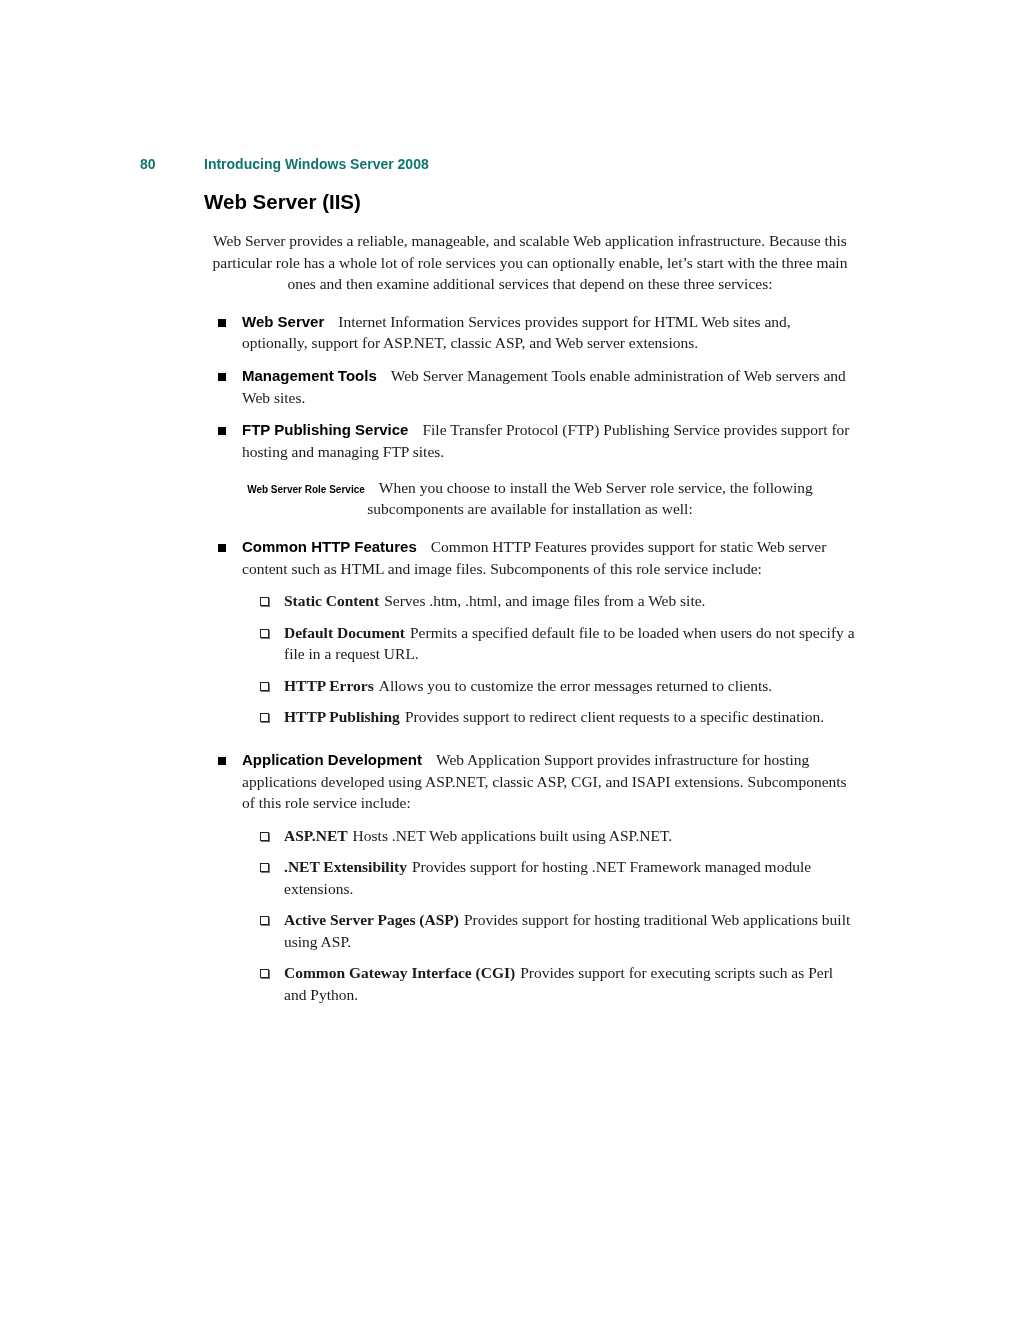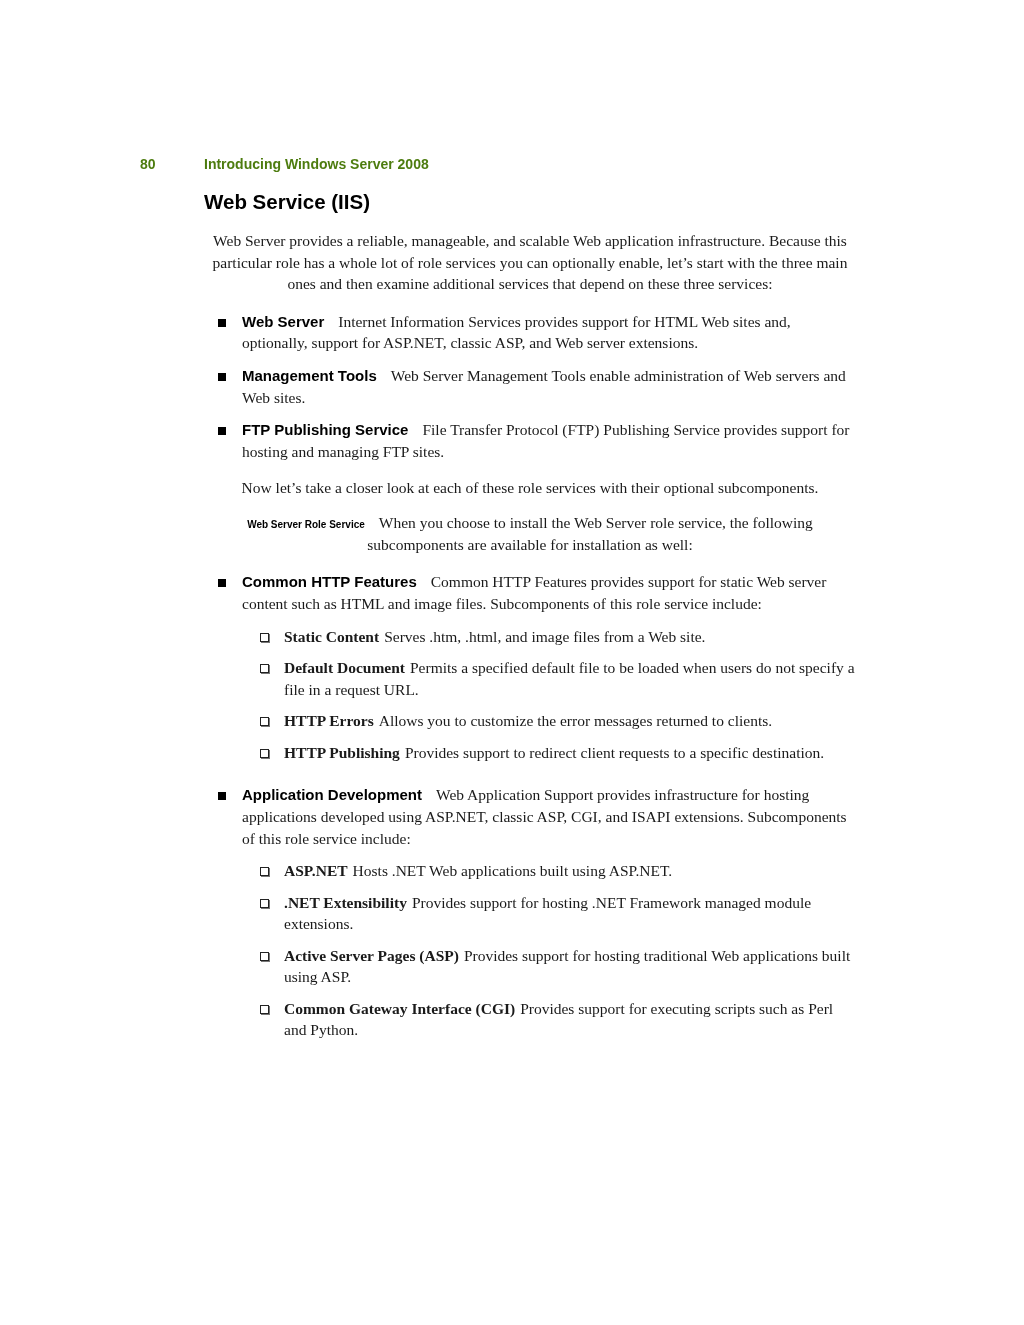--- a/index.html
+++ b/index.html
@@ -19,21 +19,21 @@
     font-family: "Liberation Serif", serif;
     font-size: 15.5px;
     line-height: 1.39;
   }
   .running-head {
     display: flex;
     align-items: baseline;
     font-family: "Liberation Sans", sans-serif;
     font-weight: bold;
     font-size: 14px;
-    color: #4d7c0f;
+    color: #0f766e;
     margin-bottom: 16px;
   }
   .running-head .pagenum {
     width: 64px;
     flex: none;
   }
   .content {
     margin-left: 64px;
     width: 652px;
   }
@@ -110,21 +110,21 @@
 
 <div class="page">
 
   <div class="running-head">
     <span class="pagenum">80</span>
     <span>Introducing Windows Server 2008</span>
   </div>
 
   <div class="content">
 
-    <h1 class="section-heading">Web Service (IIS)</h1>
+    <h1 class="section-heading">Web Server (IIS)</h1>
 
     <p class="body-para">Web Server provides a reliable, manageable, and scalable Web application infrastructure. Because this particular role has a whole lot of role services you can optionally enable, let’s start with the three main ones and then examine additional services that depend on these three services:</p>
 
     <div class="bullet-list">
 
       <div class="bullet-item">
         <span class="marker"><span class="sq-filled"></span></span>
         <div class="bullet-body"><span class="run-in-sans">Web Server</span><span>Internet Information Services provides support for HTML Web sites and, optionally, support for ASP.NET, classic ASP, and Web server extensions.</span></div>
       </div>
 
@@ -133,21 +133,20 @@
         <div class="bullet-body"><span class="run-in-sans">Management Tools</span><span>Web Server Management Tools enable administration of Web servers and Web sites.</span></div>
       </div>
 
       <div class="bullet-item">
         <span class="marker"><span class="sq-filled"></span></span>
         <div class="bullet-body"><span class="run-in-sans">FTP Publishing Service</span><span>File Transfer Protocol (FTP) Publishing Service provides support for hosting and managing FTP sites.</span></div>
       </div>
 
     </div>
 
-    <p class="body-para">Now let’s take a closer look at each of these role services with their optional subcomponents.</p>
 
     <p class="body-para"><span class="run-in-sans" style="font-size:10px;">Web Server Role Service</span><span>When you choose to install the Web Server role service, the following subcomponents are available for installation as well:</span></p>
 
     <div class="bullet-list">
 
       <div class="bullet-item">
         <span class="marker"><span class="sq-filled"></span></span>
         <div class="bullet-body">
           <span class="run-in-sans">Common HTTP Features</span><span>Common HTTP Features provides support for static Web server content such as HTML and image files. Subcomponents of this role service include:</span>
           <div class="sub-list">

